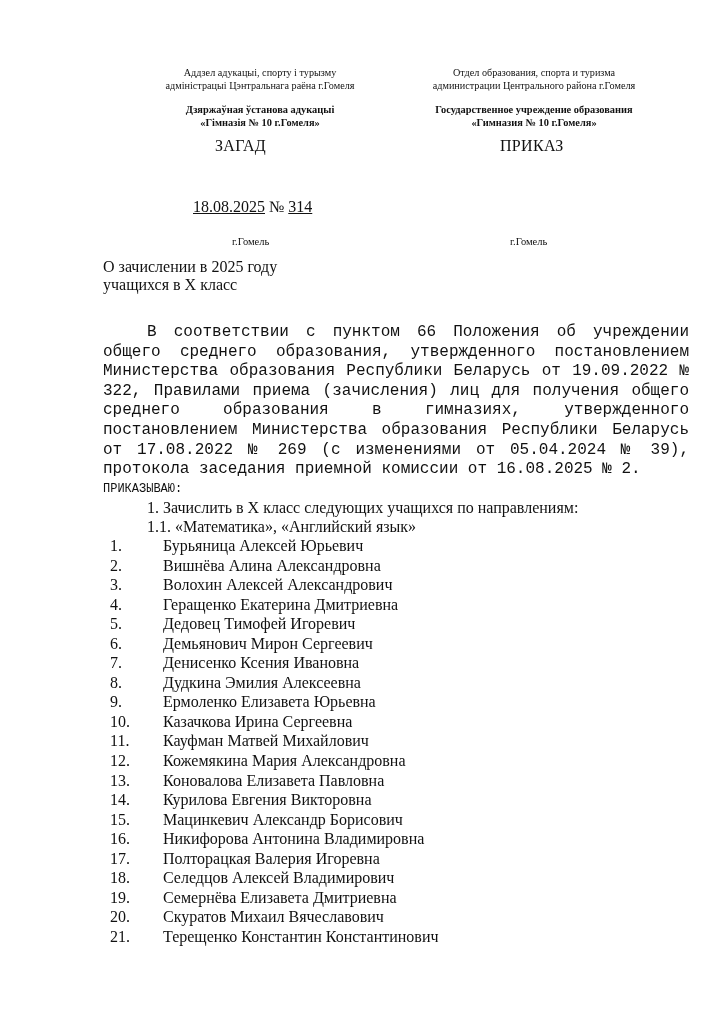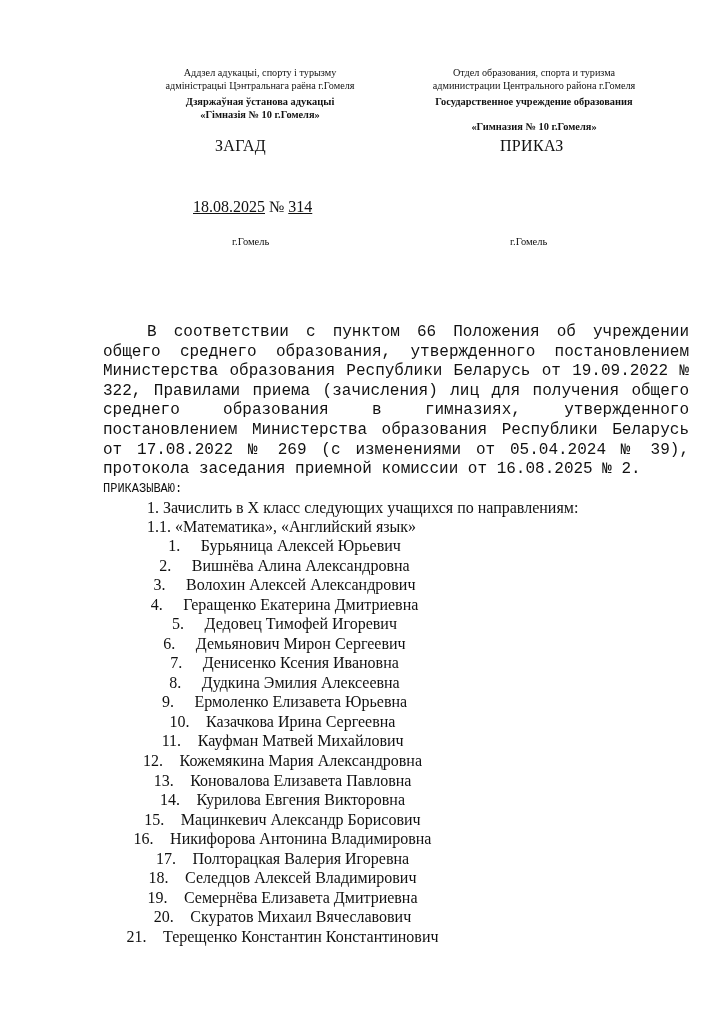--- a/index.html
+++ b/index.html
@@ -1,70 +1,74 @@
 <!DOCTYPE html>
 <html><head>
 <meta charset="utf-8">
 <style>
   html, body { margin: 0; padding: 0; background: #ffffff; }
   body { width: 724px; height: 1024px; position: relative; overflow: hidden; font-family: "Liberation Serif", "DejaVu Serif", serif; color: #111; }
   .page { position: absolute; left: 0; top: 0; width: 724px; height: 1024px; background: #fff; border-radius: 6px; }
   .hdr { position: absolute; top: 67px; text-align: center; font-size: 10.2px; line-height: 12.5px; }
   .hdr.left { left: 148px; width: 224px; }
   .hdr.right { left: 402px; width: 264px; }
-  .hdr .org { font-weight: bold; margin-top: 4px; font-size: 10.4px; }
+  .hdr .org { font-weight: bold; margin-top: 12px; font-size: 10.4px; }
   .doctype { position: absolute; top: 137px; font-size: 16px; letter-spacing: 0.3px; }
   .doctype.left { left: 215px; }
   .doctype.right { left: 500px; }
   .datenum { position: absolute; top: 198px; left: 193px; font-size: 16px; }
   .datenum .u { text-decoration: underline; }
   .city { position: absolute; top: 236px; font-size: 10.5px; }
   .city.left { left: 232px; }
   .city.right { left: 510px; }
   .subject { position: absolute; top: 258px; left: 103px; font-size: 16px; line-height: 17.5px; }
   .body { position: absolute; top: 323px; left: 103px; width: 586px; font-size: 16px; line-height: 19.6px; text-align: justify; font-family: Liberation Mono, monospace; }
   .body p { margin: 0; text-indent: 44px; }
   .order { position: absolute; top: 480px; left: 103px; font-size: 12px; line-height: 19.6px; font-family: Liberation Mono, monospace; }
   .item1 { position: absolute; top: 499px; left: 147px; font-size: 16px; }
   .item11 { position: absolute; top: 518px; left: 147px; font-size: 16px; }
-  .list { position: absolute; top: 536px; left: 110px; font-size: 16px; margin: 0; padding: 0; list-style: none; text-align: center; }
+  .list { position: absolute; top: 536px; left: 110px; font-size: 16px; margin: 0; padding: 0; list-style: none; }
   .list li { height: 19.55px; line-height: 19.55px; white-space: nowrap; }
   .list .num { display: inline-block; width: 53px; }
 </style>
 </head>
 <body>
 
 <div class="page">
 
   <div class="hdr left">
     <div>Аддзел адукацыі, спорту і турызму</div>
     <div>адміністрацыі Цэнтральнага раёна г.Гомеля</div>
     <div class="org">Дзяржаўная ўстанова адукацыі</div>
     <div class="org" style="margin-top:0">«Гімназія № 10 г.Гомеля»</div>
   </div>
 
   <div class="hdr right">
     <div>Отдел образования, спорта и туризма</div>
     <div>администрации Центрального района г.Гомеля</div>
     <div class="org">Государственное учреждение образования</div>
-    <div class="org" style="margin-top:12px">«Гимназия № 10 г.Гомеля»</div>
+    <div class="org" style="margin-top:0">«Гимназия № 10 г.Гомеля»</div>
   </div>
 
   <div class="doctype left">ЗАГАД</div>
   <div class="doctype right">ПРИКАЗ</div>
 
   <div class="datenum">
     <span class="u">18.08.2025</span>
     <span>№</span>
     <span class="u">314</span>
   </div>
 
   <div class="city left">г.Гомель</div>
   <div class="city right">г.Гомель</div>
 
+  <div class="subject">
+    <div>О зачислении в 2025 году</div>
+    <div>учащихся в X класс</div>
+  </div>
 
   <div class="body">
     <p>В соответствии с пунктом 66 Положения об учреждении общего среднего образования, утвержденного постановлением Министерства образования Республики Беларусь от 19.09.2022 № 322, Правилами приема (зачисления) лиц для получения общего среднего образования в гимназиях, утвержденного постановлением Министерства образования Республики Беларусь от 17.08.2022 № 269 (с изменениями от 05.04.2024 № 39), протокола заседания приемной комиссии от 16.08.2025 № 2.</p>
   </div>
 
   <div class="order">ПРИКАЗЫВАЮ:</div>
   <div class="item1">1. Зачислить в X класс следующих учащихся по направлениям:</div>
   <div class="item11">1.1. «Математика», «Английский язык»</div>
 
   <ul class="list" id="student-list">

